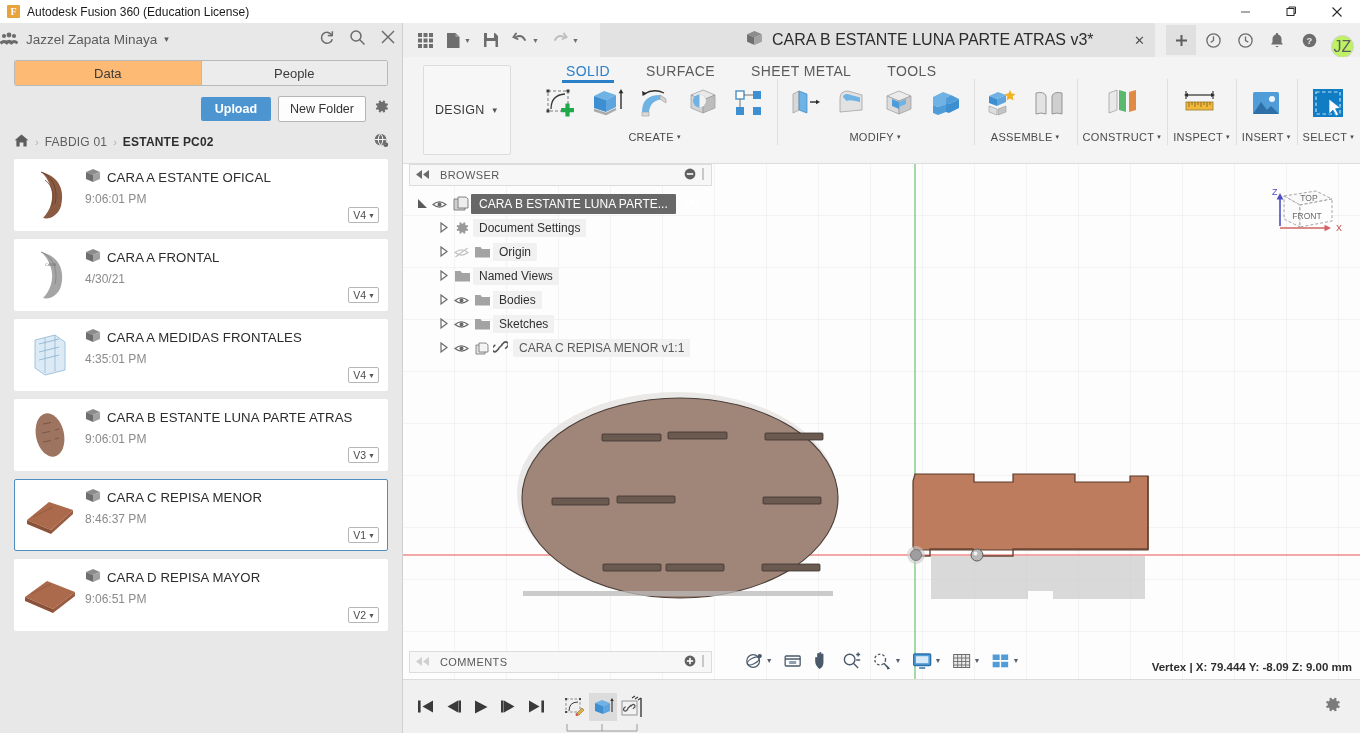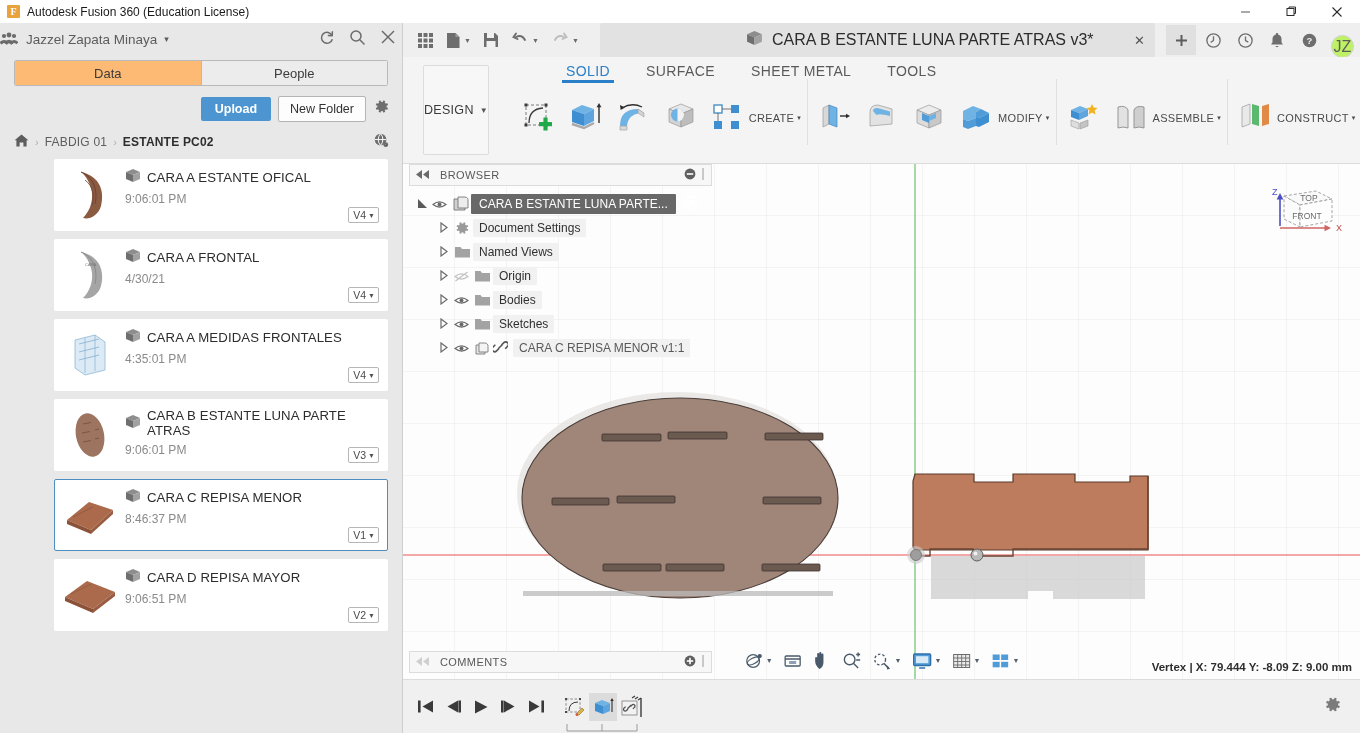--- a/index.html
+++ b/index.html
@@ -74,21 +74,21 @@
   }
 
   .dp-breadcrumb {
     display: flex; align-items: center; gap: 6px;
     padding: 0 12px 0 14px; height: 26px; font-size: 12px;
   }
   .bc-sep { color: #b0b0b0; font-size: 11px; }
   .bc-item { color: #5d5d5d; letter-spacing: .2px; }
   .bc-item.current { color: #2e2e2e; font-weight: bold; }
 
-  .dp-list { padding: 4px 14px 4px 14px; margin-left: 40px; }
+  .dp-list { padding: 4px 14px 4px 14px; }
   .dp-card {
     position: relative; display: flex; background: #fff;
     height: 72px; margin-bottom: 8px; border: 1px solid transparent;
     border-radius: 2px; cursor: pointer;
   }
   .dp-card.selected { border: 1px solid #4f8fc0; }
   .dp-thumb {
     width: 70px; min-width: 70px; display: flex;
     align-items: center; justify-content: center;
   }
@@ -154,21 +154,21 @@
     font-size: 14px; color: #5a5a5a; letter-spacing: .4px;
     padding: 5px 18px 4px 18px; cursor: pointer; position: relative;
   }
   .rtab.active { color: #2a7fc9; }
   .rtab.active::after {
     content: ''; position: absolute; left: 14px; right: 14px; bottom: 0;
     height: 3px; background: #2a7fc9;
   }
   .panels { display: flex; align-items: flex-start; padding-top: 20px; flex: 1; }
   .panel {
-    display: flex; align-items: center;
+    display: flex; flex-direction: column; align-items: center;
     position: relative; padding: 0 6px; height: 80px;
   }
   .panel + .panel::before {
     content: ''; position: absolute; left: 0; top: 2px;
     width: 1px; height: 66px; background: #e0e0e0;
   }
   .panel-icons { display: flex; align-items: center; gap: 3px; height: 52px; }
   .picon {
     width: 44px; height: 46px; display: flex; align-items: center;
     justify-content: center; cursor: pointer; border-radius: 2px;
@@ -967,46 +967,46 @@
             </span>
             <span class="tlabel">Document Settings</span>
           </div>
 
           <div class="trow" style="padding-left:28px">
             <span class="arrow">
               <svg width="10" height="11" viewBox="0 0 10 11" fill="none" stroke="#6c6c6c" stroke-width="1.2">
                   <path d="M2 1 L8 5.5 L2 10 Z"></path>
                 </svg>
             </span>
+            <span class="eye">
+              <svg width="15" height="11" viewBox="0 0 15 11" fill="none" stroke="#c2c2c2" stroke-width="1.2">
+                <path d="M1 5.5 Q7.5 0.4 14 5.5 Q7.5 10.6 1 5.5Z"></path>
+                  <line x1="1.5" y1="10" x2="13.5" y2="1"></line>
+              </svg>
+            </span>
             <span class="ticon">
               <svg width="17" height="14" viewBox="0 0 17 14" fill="#a3a3a3">
                   <path d="M1 2 H6.5 L8 4 H16 V12.5 H1 Z"></path>
                 </svg>
             </span>
-            <span class="tlabel">Named Views</span>
+            <span class="tlabel">Origin</span>
           </div>
 
           <div class="trow" style="padding-left:28px">
             <span class="arrow">
               <svg width="10" height="11" viewBox="0 0 10 11" fill="none" stroke="#6c6c6c" stroke-width="1.2">
                   <path d="M2 1 L8 5.5 L2 10 Z"></path>
                 </svg>
             </span>
-            <span class="eye">
-              <svg width="15" height="11" viewBox="0 0 15 11" fill="none" stroke="#c2c2c2" stroke-width="1.2">
-                <path d="M1 5.5 Q7.5 0.4 14 5.5 Q7.5 10.6 1 5.5Z"></path>
-                  <line x1="1.5" y1="10" x2="13.5" y2="1"></line>
-              </svg>
-            </span>
             <span class="ticon">
               <svg width="17" height="14" viewBox="0 0 17 14" fill="#a3a3a3">
                   <path d="M1 2 H6.5 L8 4 H16 V12.5 H1 Z"></path>
                 </svg>
             </span>
-            <span class="tlabel">Origin</span>
+            <span class="tlabel">Named Views</span>
           </div>
 
           <div class="trow" style="padding-left:28px">
             <span class="arrow">
               <svg width="10" height="11" viewBox="0 0 10 11" fill="none" stroke="#6c6c6c" stroke-width="1.2">
                   <path d="M2 1 L8 5.5 L2 10 Z"></path>
                 </svg>
             </span>
             <span class="eye">
               <svg width="15" height="11" viewBox="0 0 15 11" fill="none" stroke="#6a6a6a" stroke-width="1.2">

